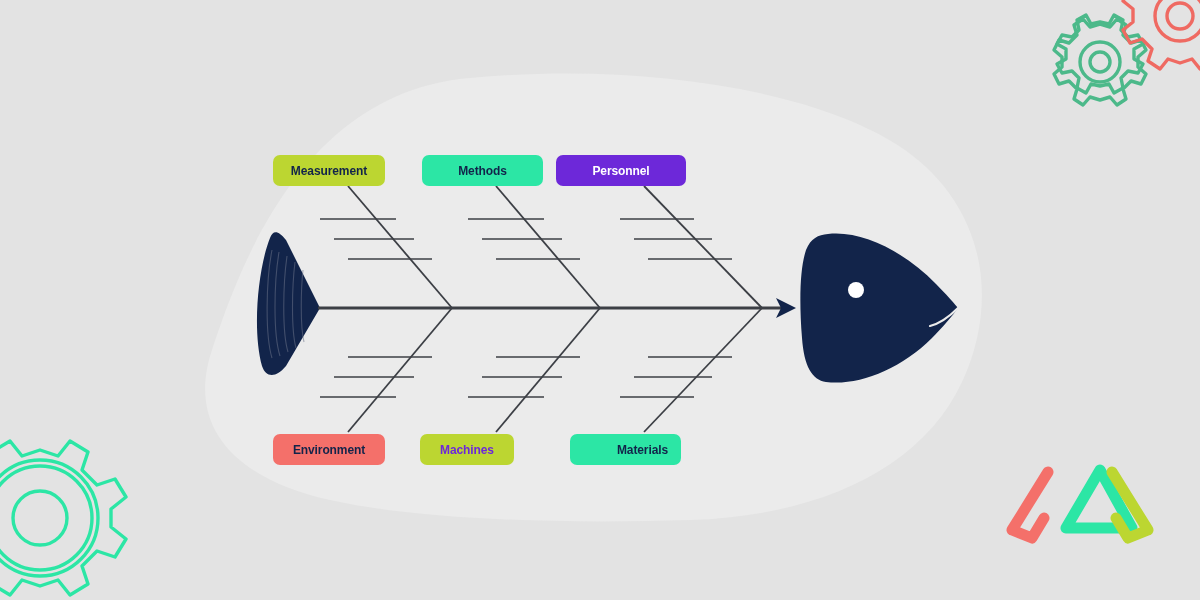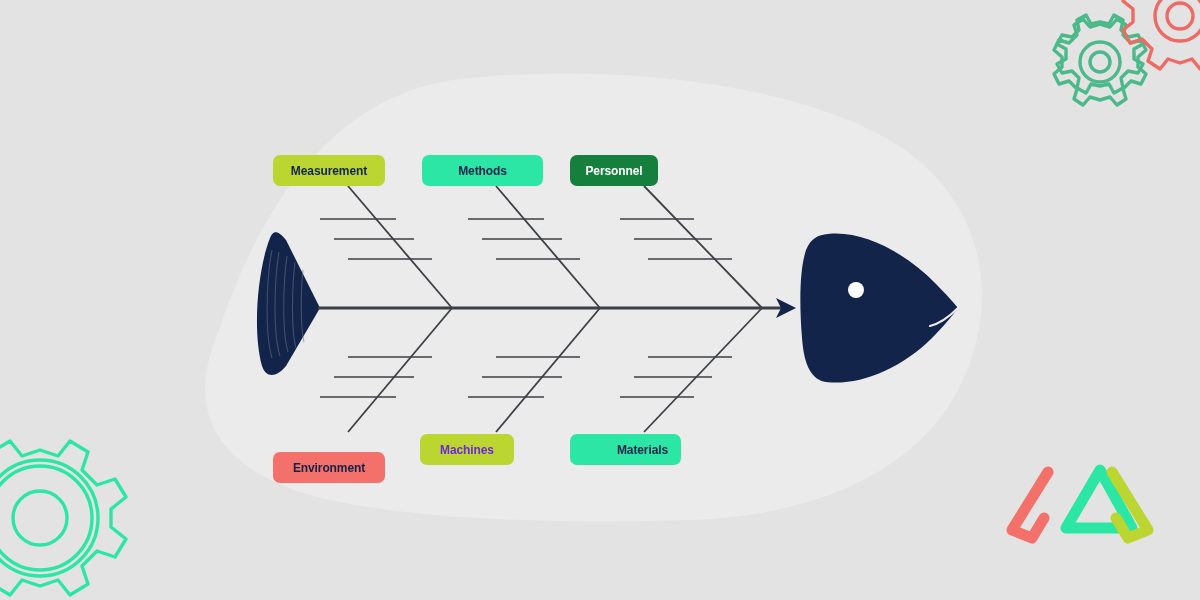--- a/index.html
+++ b/index.html
@@ -188,19 +188,19 @@
     <g fill="none" stroke-width="11" stroke-linecap="round" stroke-linejoin="round">
       <path d="M 1048 472 L 1012 530 L 1032 538 L 1044 518" stroke="#f4706a"></path>
       <path d="M 1100 470 L 1066 528 L 1132 528 Z" stroke="#2ce6a5"></path>
       <path d="M 1112 472 L 1148 530 L 1128 538 L 1116 518" stroke="#bcd631"></path>
     </g>
 
   </svg>
 
   <div class="cat-label" id="lbl-measurement" style="left: 273px; top: 155px; width: 112px; background: rgb(188, 214, 49); color: rgb(18, 36, 74);">Measurement</div>
   <div class="cat-label" id="lbl-methods" style="left: 422px; top: 155px; width: 121px; background: rgb(44, 230, 165); color: rgb(18, 36, 74);">Methods</div>
-  <div class="cat-label" id="lbl-personnel" style="left: 570px; top: 155px; width: 88px; background: #15803d; color: rgb(255, 255, 255);">Personnel</div>
-
-  <div class="cat-label" id="lbl-environment" style="left: 273px; top: 452px; width: 112px; background: rgb(244, 112, 106); color: rgb(18, 36, 74);">Environment</div>
+  <div class="cat-label" id="lbl-personnel" style="left: 556px; top: 155px; width: 130px; background: #6d28d9; color: rgb(255, 255, 255);">Personnel</div>
+
+  <div class="cat-label" id="lbl-environment" style="left: 273px; top: 434px; width: 112px; background: rgb(244, 112, 106); color: rgb(18, 36, 74);">Environment</div>
   <div class="cat-label" id="lbl-machines" style="left: 420px; top: 434px; width: 94px; background: rgb(188, 214, 49); color: #6d28d9;">Machines</div>
   <div class="cat-label" id="lbl-materials" style="left: 570px; top: 434px; width: 111px; background: rgb(44, 230, 165); color: rgb(18, 36, 74); padding-left: 44px;">Materials</div>
 
 </div>
 
 </body></html>

